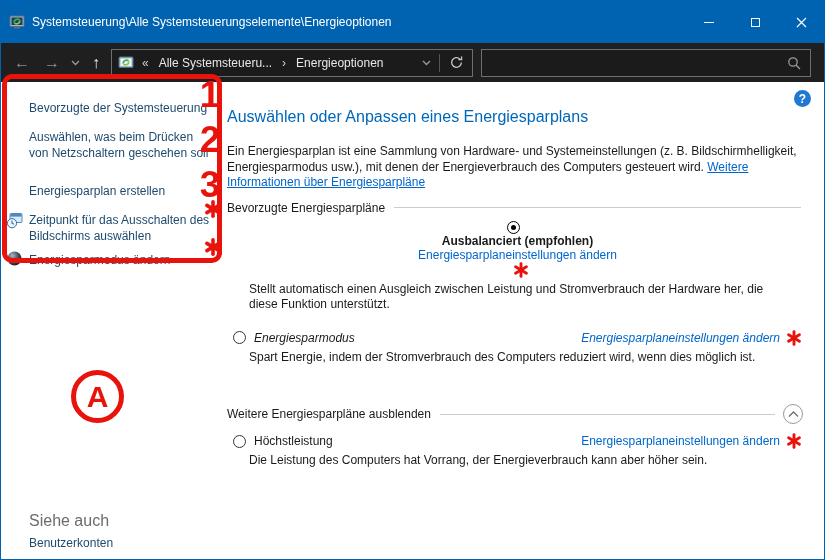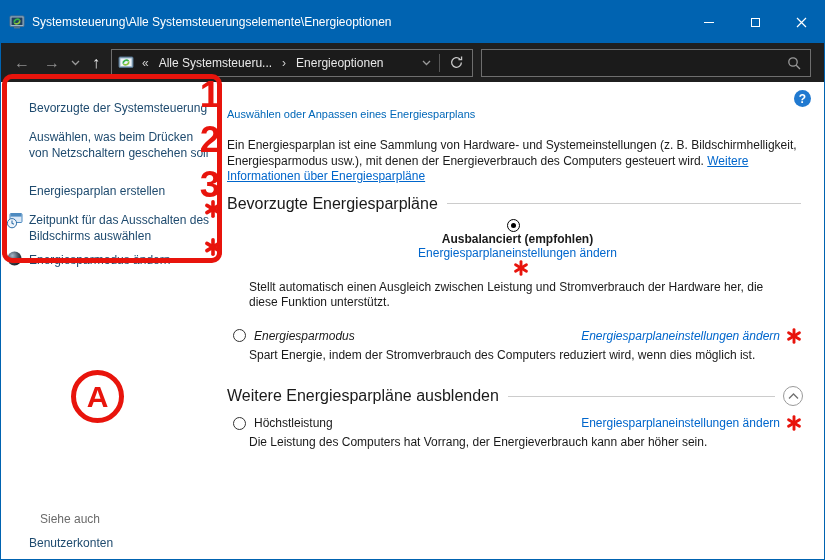--- a/index.html
+++ b/index.html
@@ -35,33 +35,33 @@
   .searchbox{height:28px;flex:1;margin-left:8px;border:1px solid #6e6e6e;background:#1b1b1b;
     display:flex;align-items:center;}
   .searchbox input{flex:1;background:transparent;border:none;outline:none;color:#e8e8e8;
     font-size:12px;padding:0 8px;font-family:"Liberation Sans",sans-serif;}
   .search-icon{margin-right:9px;display:flex;cursor:pointer;}
   
   .content{position:relative;height:488px;background:#fff;}
   .side-item{position:absolute;left:28px;width:184px;font-size:12px;line-height:16px;
     color:#1e4a6e;cursor:pointer;}
   .side-icon{position:absolute;left:5px;display:flex;}
-  .see-also-header{position:absolute;left:39px;top:430px;font-size:12px;color:#6b6b6b;}
+  .see-also-header{position:absolute;left:28px;top:430px;font-size:16px;color:#6b6b6b;}
   .see-also-link{position:absolute;left:28px;top:454px;font-size:12px;color:#1e4a6e;cursor:pointer;}
   .main{position:absolute;left:226px;top:0;width:584px;color:#1a1a1a;}
   .help-btn{position:absolute;top:8px;right:0;width:17px;height:17px;border-radius:50%;
     background:#2079d0;color:#fff;font-size:12px;font-weight:bold;display:flex;
     align-items:center;justify-content:center;cursor:pointer;}
-  .page-title{margin-top:26px;font-size:11px;color:#0067b8;}
+  .page-title{margin-top:26px;font-size:16px;color:#0067b8;}
   .intro{margin-top:18px;width:581px;font-size:12px;line-height:15.5px;}
   .intro a{color:#0066cc;text-decoration:underline;cursor:pointer;}
-  .group{display:flex;align-items:center;font-size:16px;padding-right:10px;}
+  .group{display:flex;align-items:center;font-size:12px;padding-right:10px;}
   .group .rule{flex:1;height:1px;background:#cccccc;margin-left:9px;}
   .group-1{margin-top:10px;}
-  .group-2{margin-top:23px;padding-right:8px;}
+  .group-2{margin-top:39px;padding-right:8px;}
   .collapse-btn{width:20px;height:20px;border:1px solid #9a9a9a;border-radius:50%;
     margin-left:8px;display:flex;align-items:center;justify-content:center;cursor:pointer;flex:none;}
   .plan-row{display:flex;align-items:center;font-size:12px;padding-left:6px;padding-right:9px;}
   .row-1{margin-top:6px;flex-direction:column;}
   .row-2{margin-top:17px;font-style:italic;}
   .row-3{margin-top:9px;}
   .radio{width:13px;height:13px;border:1px solid #333;border-radius:50%;margin-right:8px;
     position:relative;flex:none;cursor:pointer;}
   .radio.checked{border-color:#000;}
   .radio.checked::after{content:'';position:absolute;inset:3px;background:#000;border-radius:50%;}

